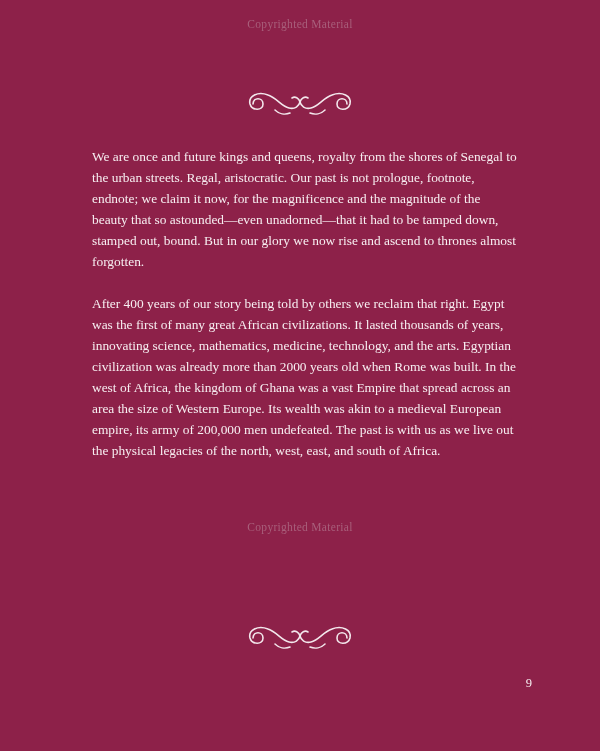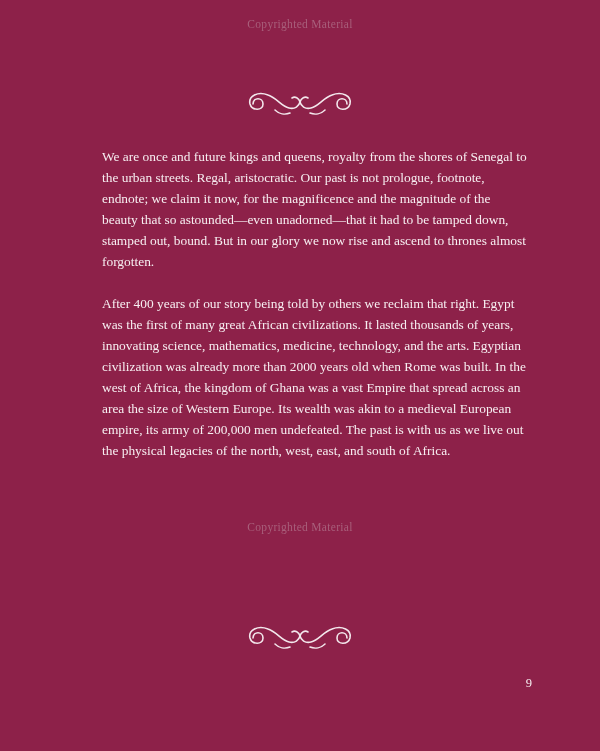--- a/index.html
+++ b/index.html
@@ -48,21 +48,21 @@
     display: inline-block;
   }
   .ornament-top {
     top: 86px;
   }
   .ornament-bottom {
     top: 620px;
   }
   .body-text {
     position: absolute;
-    left: 102px;
+    left: 92px;
     top: 146px;
     width: 426px;
     color: #f7eef1;
     font-family: "Liberation Serif", serif;
     font-size: 13.4px;
     line-height: 21px;
     text-align: left;
   }
   .body-text p {
     margin: 0 0 21px 0;

